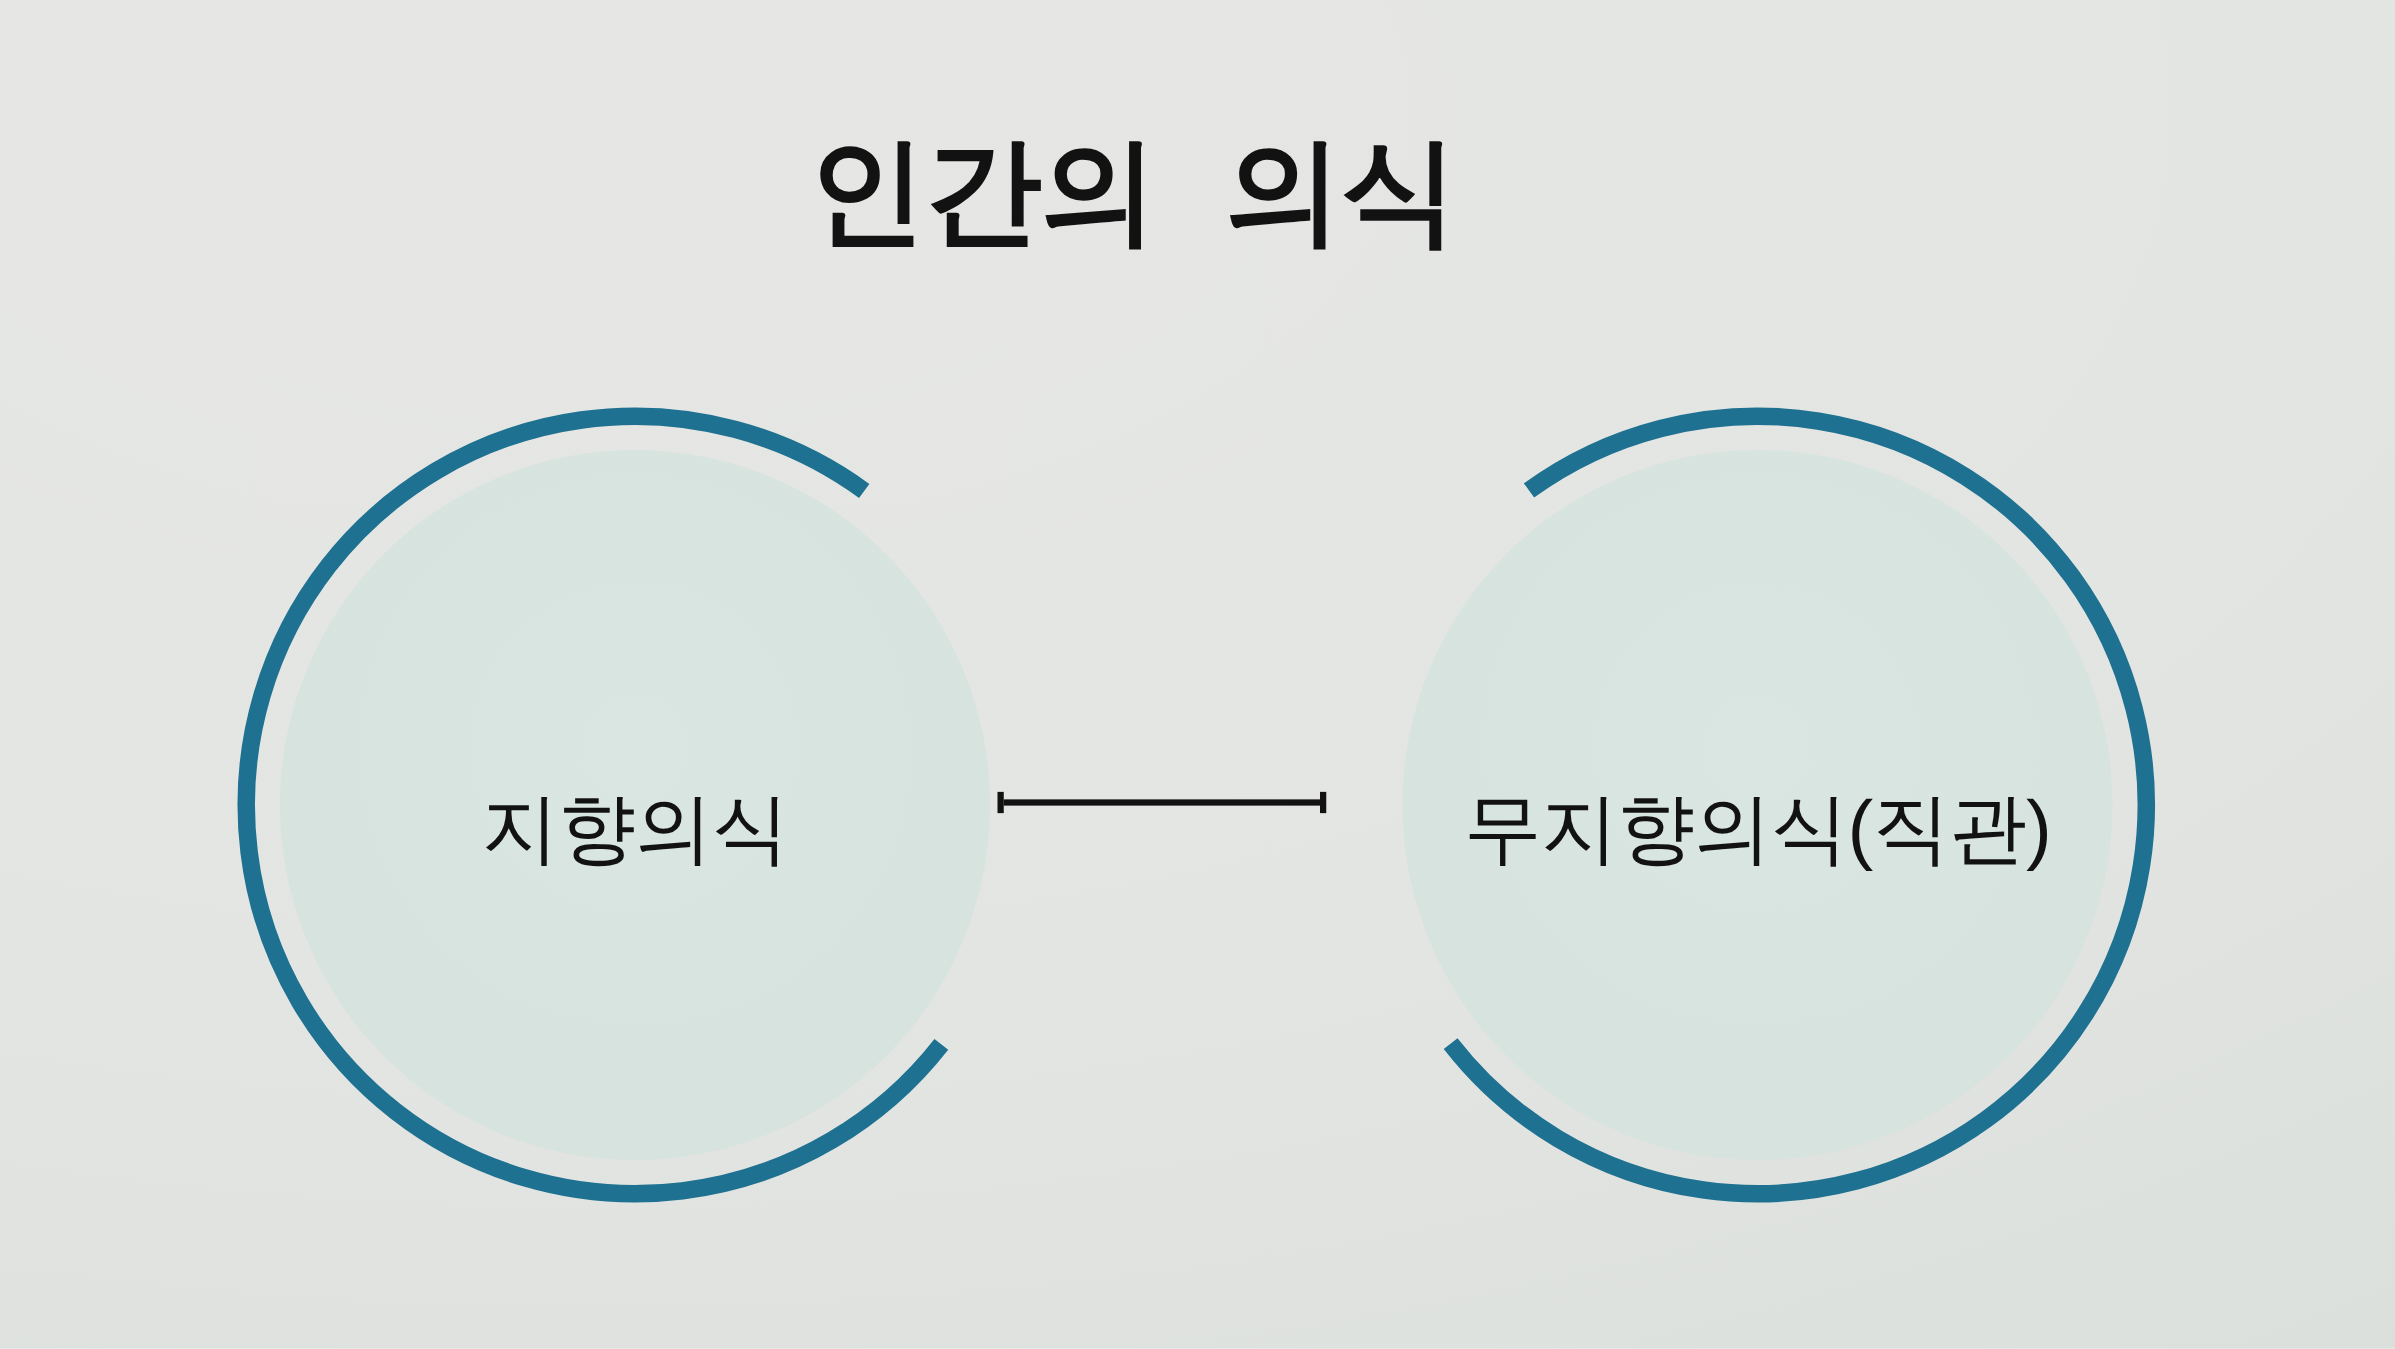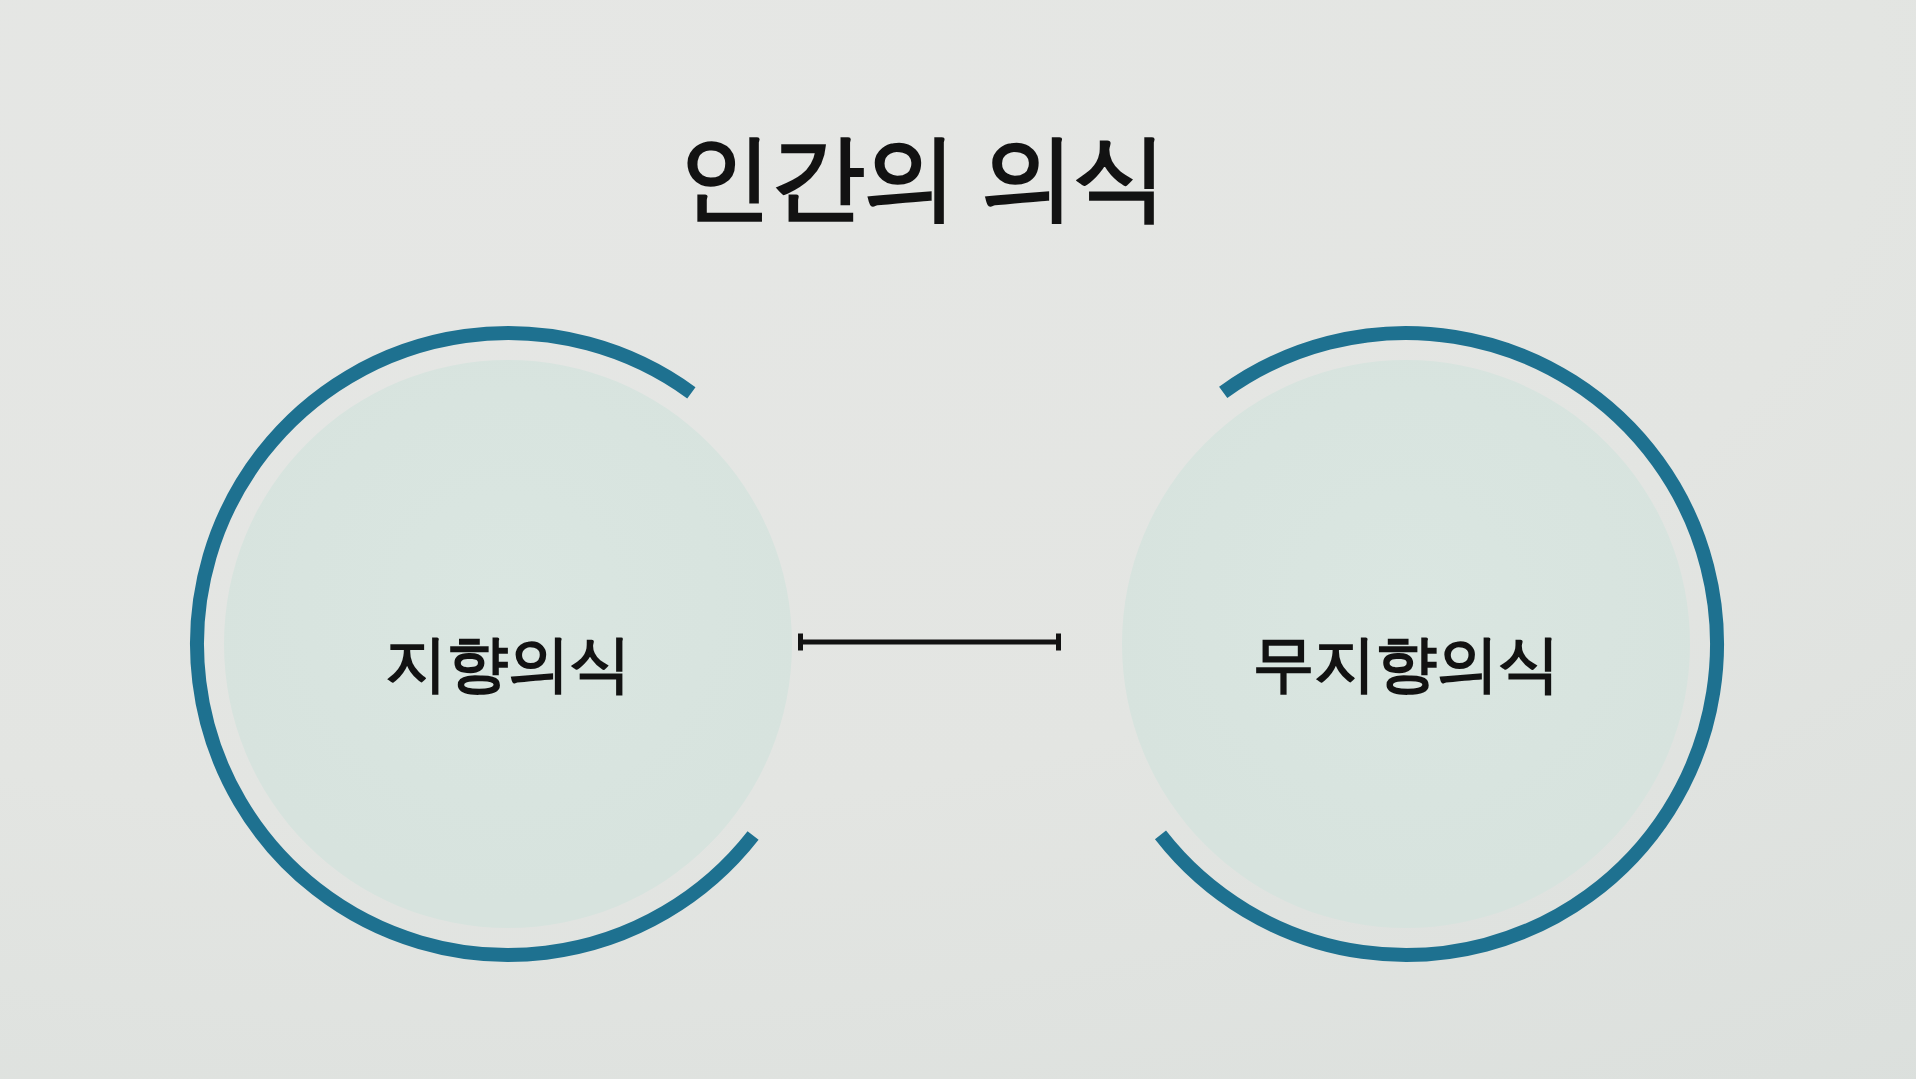--- a/index.html
+++ b/index.html
@@ -18,27 +18,28 @@
   }
   .canvas{
     position:relative;width:1916px;height:1079px;
     background: radial-gradient(140% 130% at 25% 8%,
       var(--bg-top) 0%, var(--bg-mid) 52%, var(--bg-bottom) 100%);
   }
   .title{
     position:absolute;
     left:906px; top:112px;
     transform:translateX(-50%);
-    margin:16px;
+    margin:0;
     font-size:94px;
     font-weight:800;
     line-height:1.05;
     letter-spacing:-0.015em;
     color:var(--text);
     white-space:nowrap;
+    font-family:Liberation Mono, monospace;
   }
   .circle-group{
     position:absolute;
     width:660px;height:660px;
   }
   .circle-group.left{ left:178px; top:314px; }
   .circle-group.right{ left:1076px; top:314px; }
   .arc-svg{
     position:absolute; inset:0;
     width:660px; height:660px;
@@ -57,21 +58,21 @@
     border-radius:50%;
     background: radial-gradient(circle at 50% 42%, #dae6e1 0%, var(--circle-fill) 70%);
   }
   .circle-label{
     position:absolute; inset:0;
     display:flex; 
     align-items:center; justify-content:center;
     transform:translateY(20px);
     text-align:center;
     color:var(--text);
-    font-weight:700;
+    font-weight:400;
     font-size:62px;
     line-height:1.3;
     letter-spacing:-0.01em;
     white-space:nowrap;
   }
   .connector{
     position:absolute;
     left:798px; top:642px;
     width:263px; height:17px;
     transform:translateY(-50%);
@@ -107,20 +108,21 @@
   </div>
 
   <div class="circle-group right">
     <svg class="arc-svg" viewBox="-330 -330 660 660" aria-hidden="true">
 
       <circle r="311" transform="rotate(234)" stroke-dasharray="1454.7 499.4"></circle>
     </svg>
     <div class="fill-circle"></div>
     <div class="circle-label">
       <div>무지향의식</div>
+      <div>(직관)</div>
     </div>
   </div>
 
   <div class="connector">
     <span class="cap"></span>
     <span class="bar"></span>
     <span class="cap"></span>
   </div>
 
 </div>

